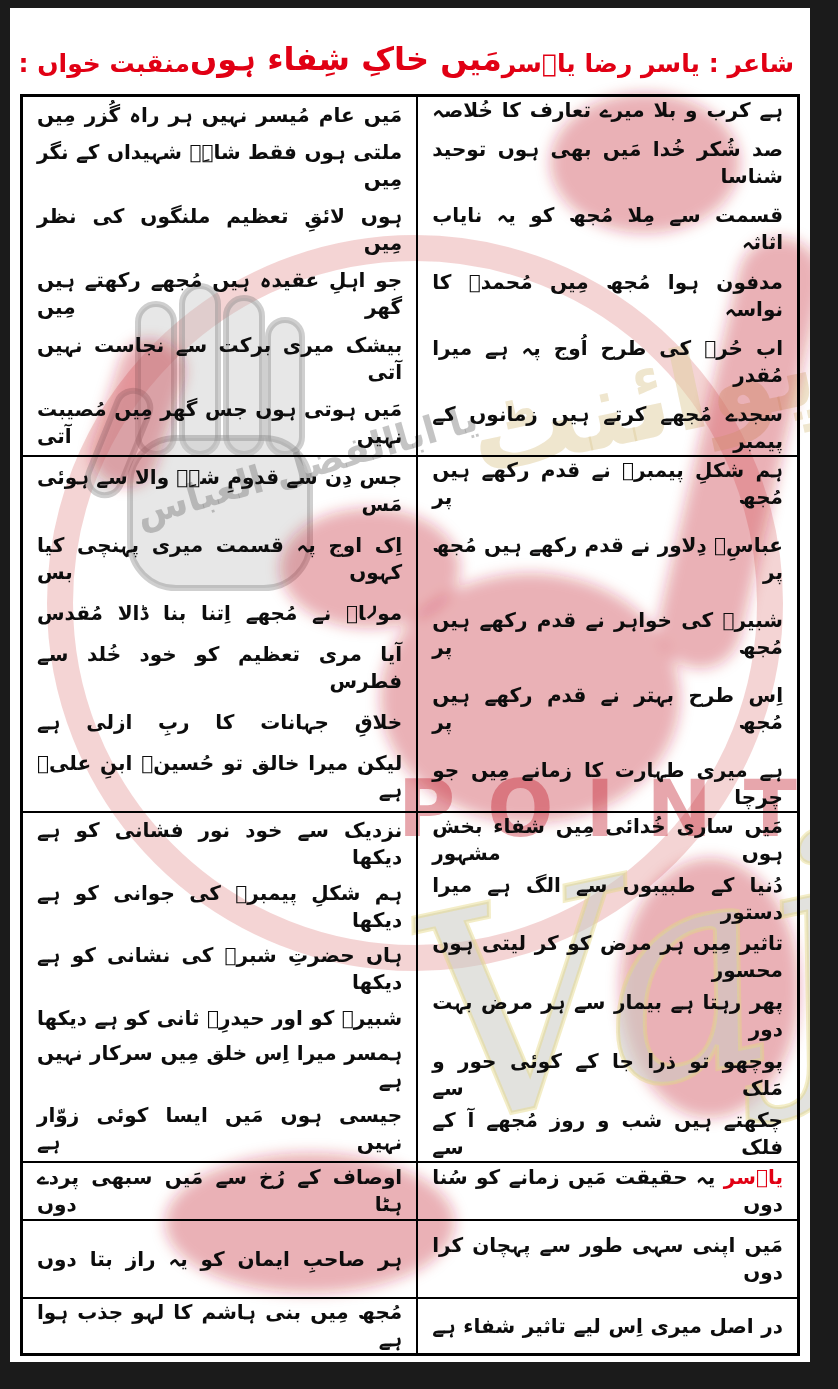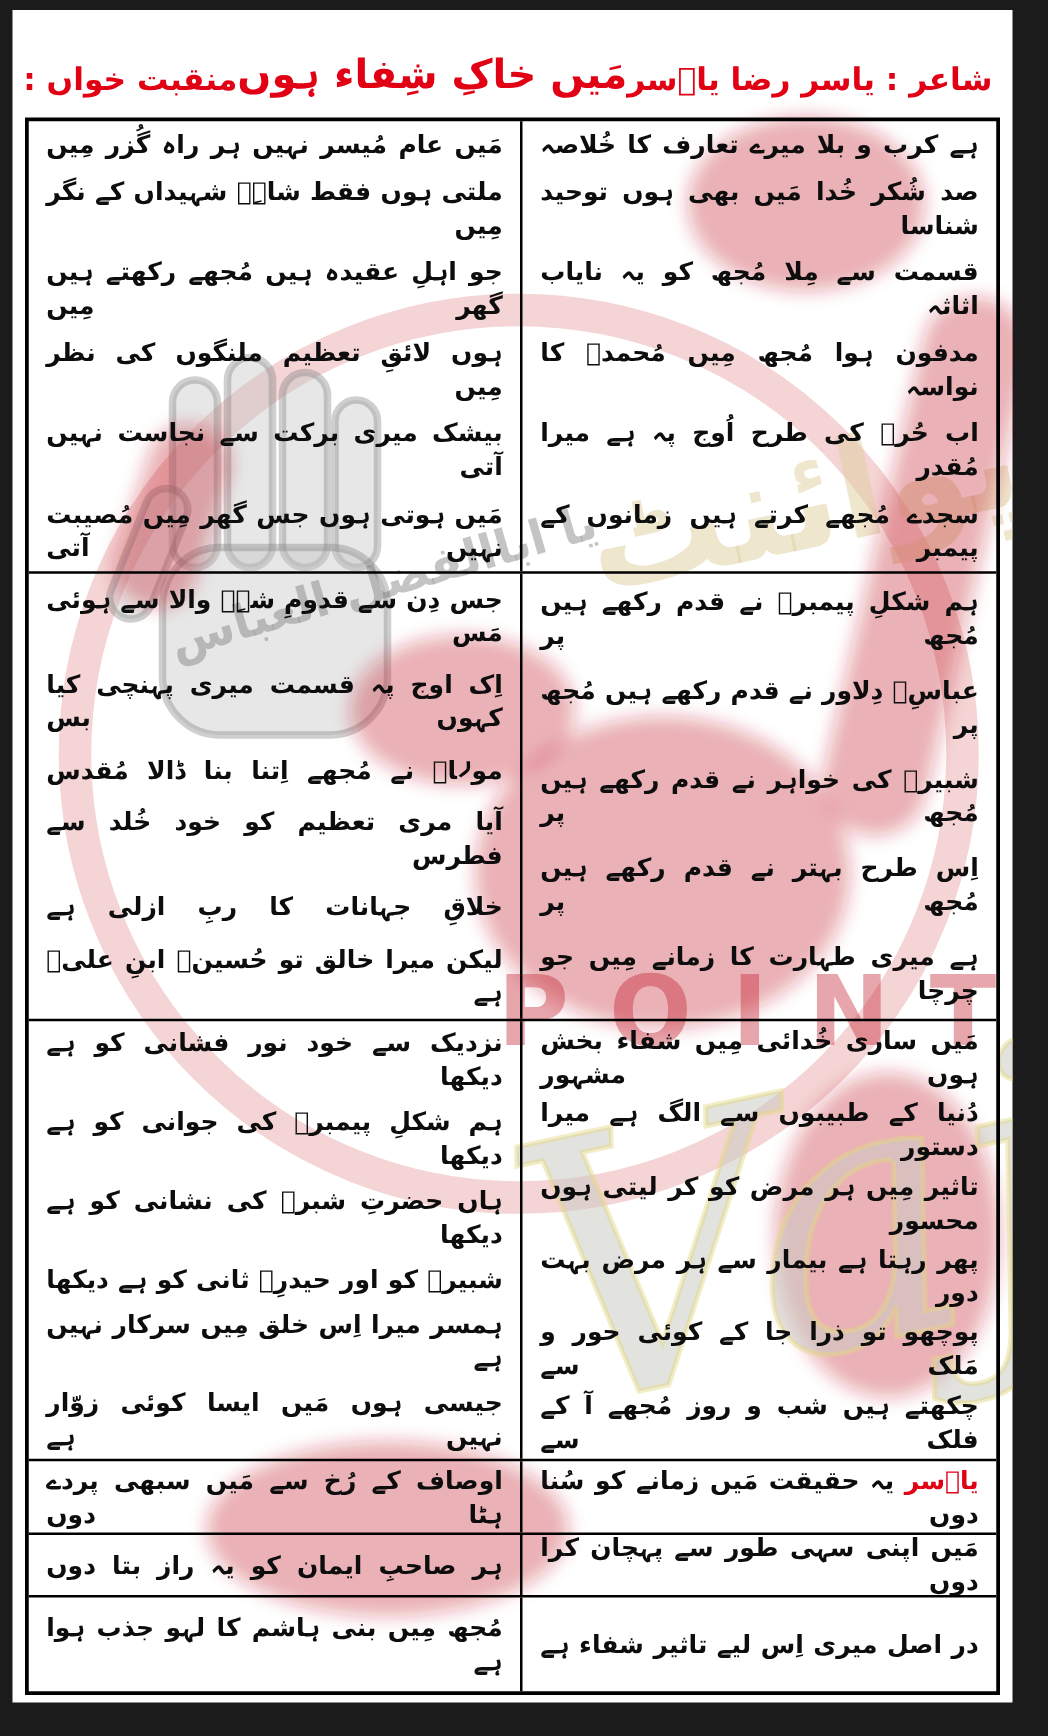--- a/index.html
+++ b/index.html
@@ -34,29 +34,29 @@
     box-sizing:border-box;
     display:flex;flex-direction:column;
     z-index:1;
   }
   .trow{display:flex;direction:rtl;box-sizing:border-box;}
   .trow + .trow{border-top:2.5px solid #000;}
   .trow:nth-child(1){height:360px;}
   .trow:nth-child(2){height:358px;}
   .trow:nth-child(3){height:352px;}
   .trow:nth-child(4){height:59px;}
-  .trow:nth-child(5){height:50px;}
+  .trow:nth-child(5){height:78px;}
   .trow:nth-child(6){flex:1;}
   .cell{
     box-sizing:border-box;
     padding:0 14px;
     display:flex;flex-direction:column;justify-content:space-around;
     overflow:hidden;
   }
-  .cell.right{flex:0 0 49.2%;border-left:2.5px solid #000;}
+  .cell.right{flex:0 0 49.2%;border-left:2.5px solid #000;justify-content:space-between;}
   .cell.left{flex:1;}
   .line{
     direction:rtl;
     text-align:justify;
     text-align-last:justify;
     font-size:20px;
     font-weight:bold;
     color:#0d0d0d;
     line-height:1.35;
   }
@@ -123,22 +123,22 @@
           <div class="line">ہے کرب و بلا میرے تعارف کا خُلاصہ</div>
           <div class="line">صد شُکر خُدا مَیں بھی ہوں توحید شناسا</div>
           <div class="line">قسمت سے مِلا مُجھ کو یہ نایاب اثاثہ</div>
           <div class="line">مدفون ہوا مُجھ مِیں مُحمدؐ کا نواسہ</div>
           <div class="line">اب حُرؓ کی طرح اُوج پہ ہے میرا مُقدر</div>
           <div class="line">سجدے مُجھے کرتے ہیں زمانوں کے پیمبر</div>
         </div>
         <div class="cell left">
           <div class="line">مَیں عام مُیسر نہیں ہر راہ گُزر مِیں</div>
           <div class="line">ملتی ہوں فقط شاہِؑ شہیداں کے نگر مِیں</div>
+          <div class="line">ہوں لائقِ تعظیم ملنگوں کی نظر مِیں</div>
           <div class="line">جو اہلِ عقیدہ ہیں مُجھے رکھتے ہیں گھر مِیں</div>
-          <div class="line">ہوں لائقِ تعظیم ملنگوں کی نظر مِیں</div>
           <div class="line">بیشک میری برکت سے نجاست نہیں آتی</div>
           <div class="line">مَیں ہوتی ہوں جس گھر مِیں مُصیبت نہیں آتی</div>
         </div>
       </div>
       <div class="trow multi">
         <div class="cell right">
           <div class="line">ہم شکلِ پیمبرؐ نے قدم رکھے ہیں مُجھ پر</div>
           <div class="line">عباسِؑ دِلاور نے قدم رکھے ہیں مُجھ پر</div>
           <div class="line">شبیرؑ کی خواہر نے قدم رکھے ہیں مُجھ پر</div>
           <div class="line">اِس طرح بہتر نے قدم رکھے ہیں مُجھ پر</div>

